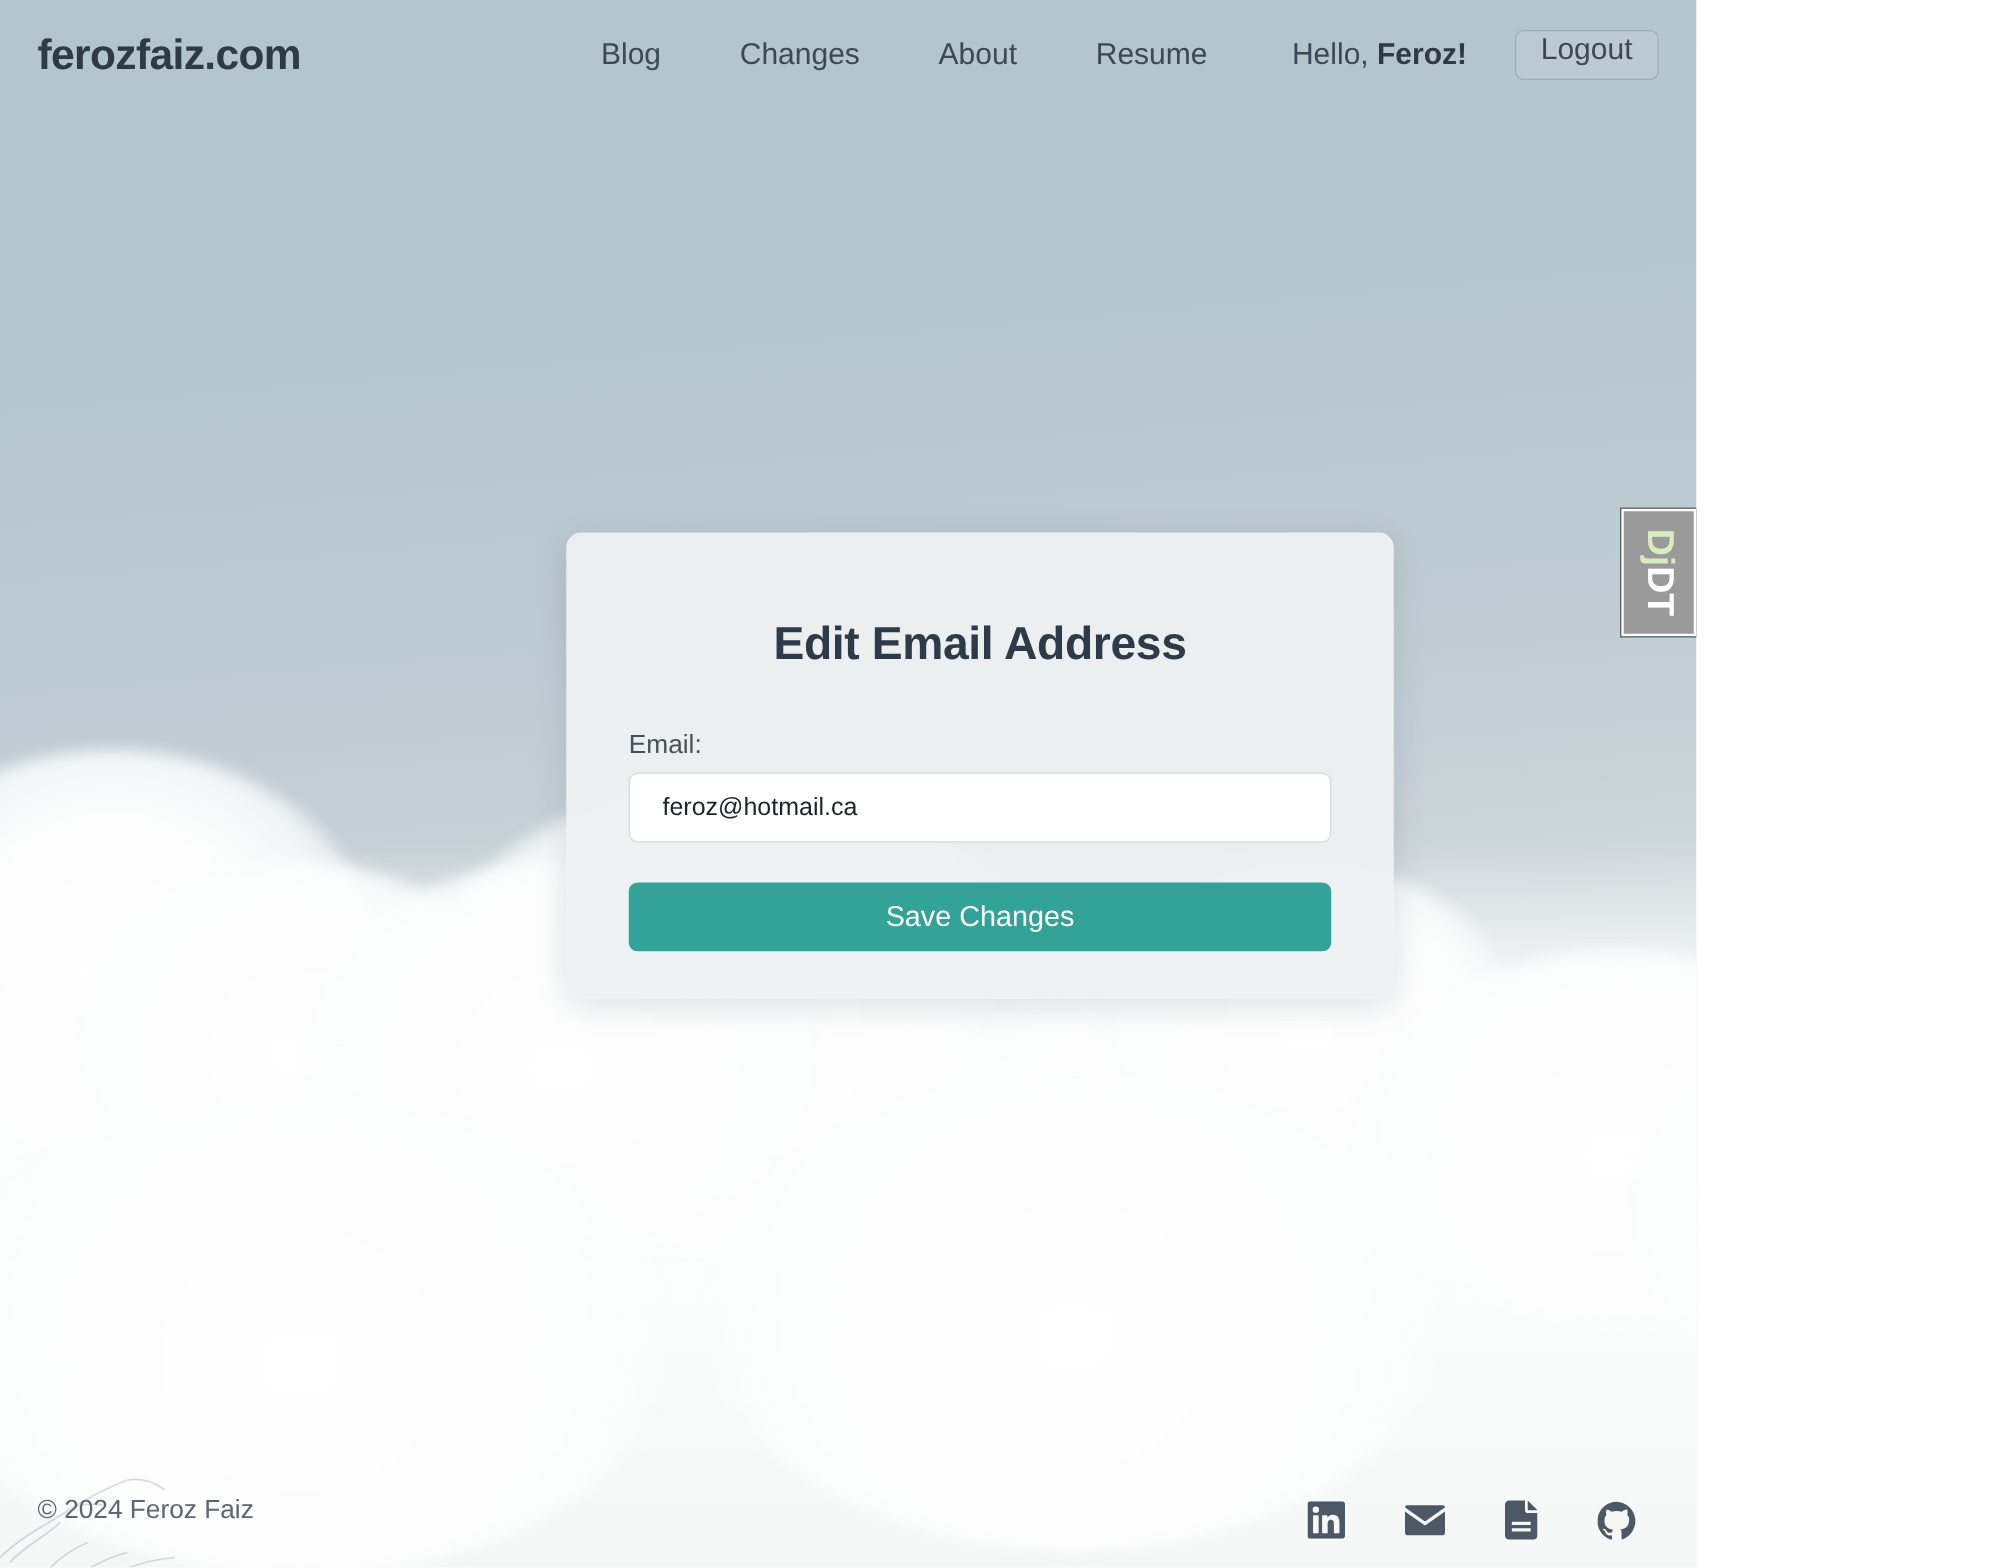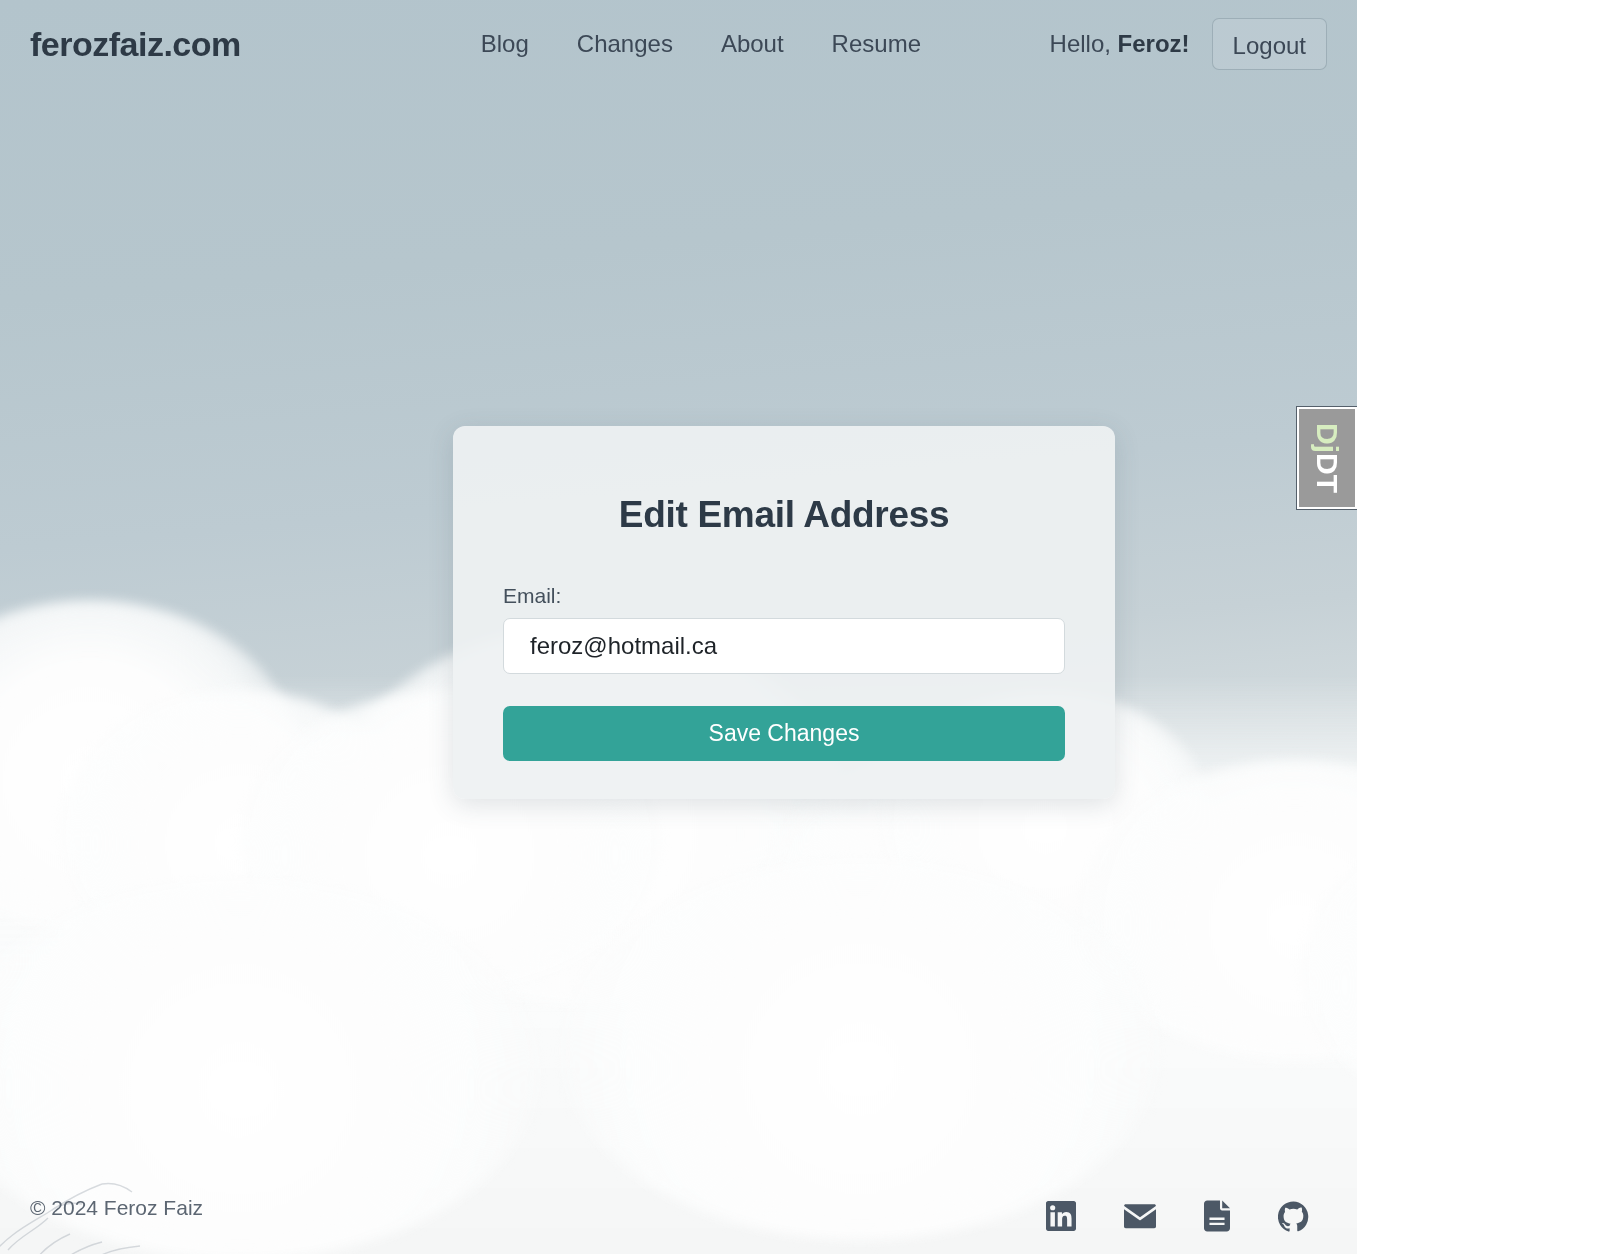--- a/index.html
+++ b/index.html
@@ -45,21 +45,21 @@
   .logo {
     font-size: 34px;
     font-weight: 700;
     color: #2e3a46;
     letter-spacing: -0.5px;
     white-space: nowrap;
   }
   .nav {
     display: flex;
     align-items: center;
-    gap: 48px;
+    gap: 63px;
     margin-left: 240px;
   }
   .nav a {
     font-size: 24px;
     color: #3c4856;
     text-decoration: none;
     white-space: nowrap;
   }
   .header-right {
     margin-left: auto;
@@ -72,24 +72,25 @@
     color: #3c4856;
     white-space: nowrap;
   }
   .greeting b { font-weight: 700; color: #2e3a46; }
   .logout-btn {
     font-size: 24px;
     color: #3c4856;
     background: rgba(255,255,255,0.10);
     border: 1px solid rgba(120,140,150,0.45);
     border-radius: 7px;
-    padding: 15px 20px 11px;
+    padding: 3px 20px 11px;
     cursor: pointer;
     font-family: "Liberation Sans", sans-serif;
     line-height: 1;
+    margin-left: 16px;
   }
 
   
   .card {
     position: absolute;
     left: 453px; top: 426px;
     width: 662px; height: 373px;
     background: rgba(238,241,242,0.93);
     border-radius: 12px;
     box-shadow: 0 6px 26px rgba(60,80,95,0.16);
@@ -110,21 +111,21 @@
     margin-top: 48px;
     margin-bottom: 10px;
     font-size: 21px;
     color: #44505c;
   }
   .email-input {
     display: block;
     width: 100%;
     height: 56px;
     padding: 0 26px;
-    font-size: 24px;
+    font-size: 20px;
     color: #1e2328;
     background: #ffffff;
     border: 1px solid #d3dadd;
     border-radius: 7px;
     outline: none;
     font-family: "Liberation Sans", sans-serif;
   }
   .save-btn {
     display: block;
     width: 100%;

